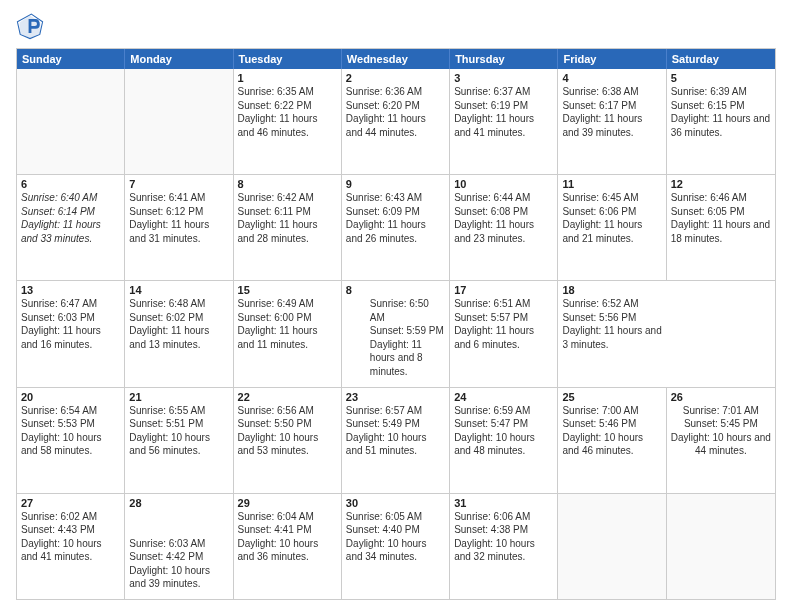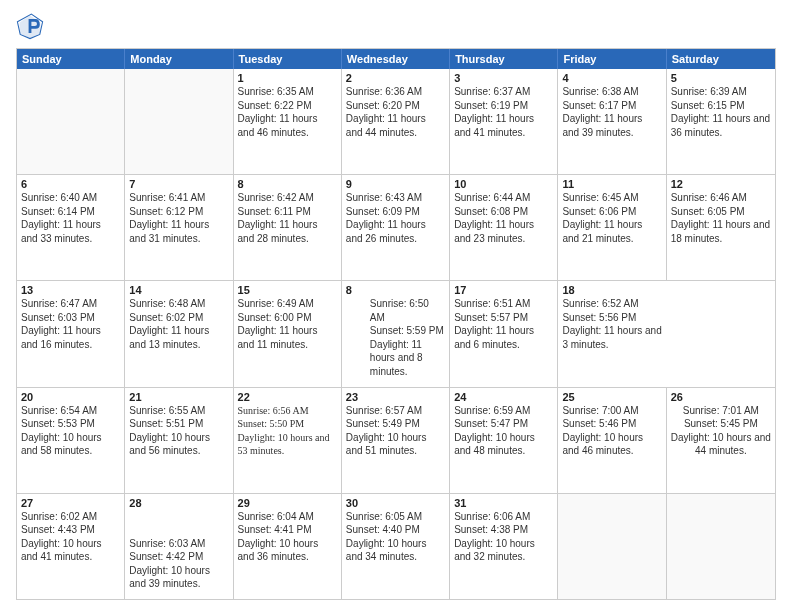--- a/index.html
+++ b/index.html
@@ -169,21 +169,21 @@
           <div class="cal-cell">
             <span class="day-num">5</span>
             <div class="day-info" style="white-space: pre-line;">Sunrise: 6:39 AM
 Sunset: 6:15 PM
 Daylight: 11 hours and 36 minutes.</div>
           </div>
         </div>
         <div class="cal-row">
           <div class="cal-cell">
             <span class="day-num">6</span>
-            <div class="day-info" style="white-space: pre-line;">Sunrise: 6:40 AM
+            <div class="day-info" style="white-space: pre-line; font-style: italic;">Sunrise: 6:40 AM
 Sunset: 6:14 PM
 Daylight: 11 hours and 33 minutes.</div>
           </div>
           <div class="cal-cell">
             <span class="day-num">7</span>
             <div class="day-info" style="white-space: pre-line;">Sunrise: 6:41 AM
 Sunset: 6:12 PM
 Daylight: 11 hours and 31 minutes.</div>
           </div>
           <div class="cal-cell">
@@ -263,21 +263,21 @@
 Daylight: 10 hours and 58 minutes.</div>
           </div>
           <div class="cal-cell">
             <span class="day-num">21</span>
             <div class="day-info" style="white-space: pre-line;">Sunrise: 6:55 AM
 Sunset: 5:51 PM
 Daylight: 10 hours and 56 minutes.</div>
           </div>
           <div class="cal-cell">
             <span class="day-num">22</span>
-            <div class="day-info" style="white-space: pre-line; font-family: Liberation Serif, serif;">Sunrise: 6:56 AM
+            <div class="day-info" style="white-space: pre-line;">Sunrise: 6:56 AM
 Sunset: 5:50 PM
 Daylight: 10 hours and 53 minutes.</div>
           </div>
           <div class="cal-cell">
             <span class="day-num">23</span>
             <div class="day-info" style="white-space: pre-line;">Sunrise: 6:57 AM
 Sunset: 5:49 PM
 Daylight: 10 hours and 51 minutes.</div>
           </div>
           <div class="cal-cell">

